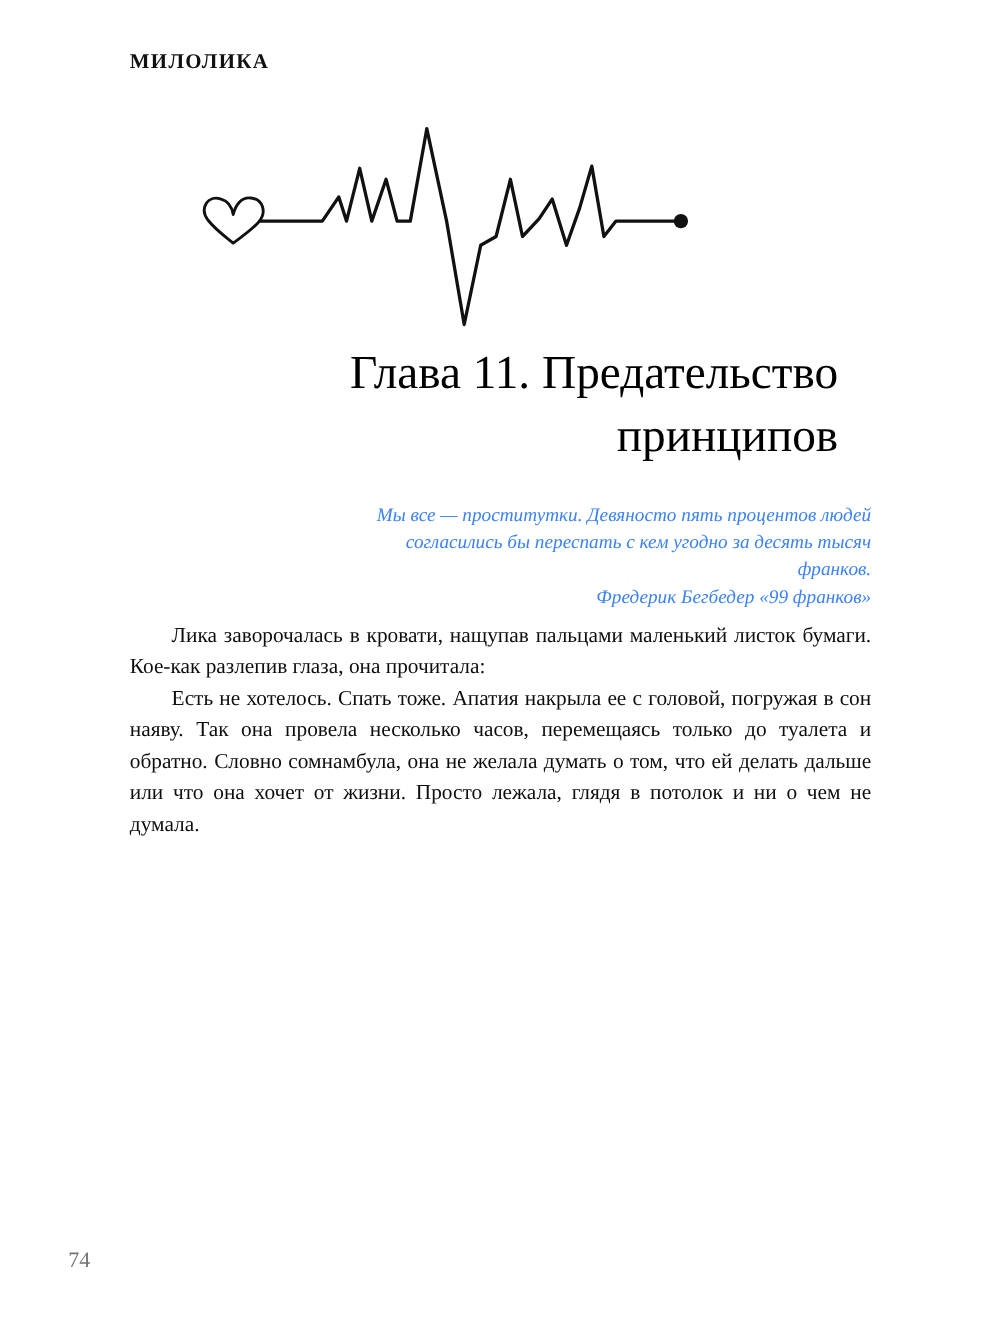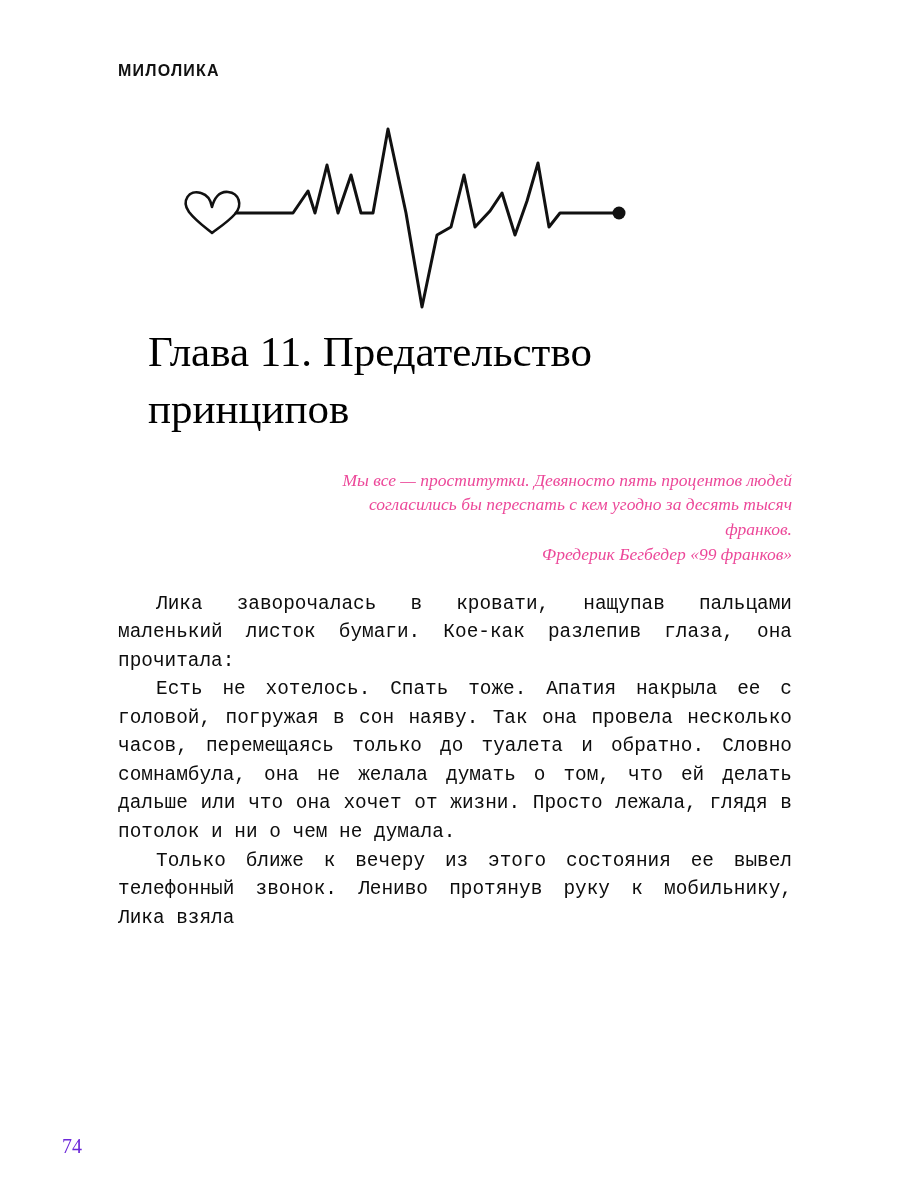--- a/index.html
+++ b/index.html
@@ -15,79 +15,78 @@
     overflow: hidden;
   }
   .page {
     position: relative;
     width: 900px;
     height: 1200px;
     box-sizing: border-box;
     padding: 40px 108px 0 118px;
   }
   .running-head {
-    font-family: Liberation Sans, sans-serif;
-    font-size: 16px;
+    font-family: Liberation Serif, serif;
+    font-size: 19px;
     letter-spacing: 1.2px;
     font-weight: 700;
     color: #111;
-    margin-top: 22px;
+    margin-top: 6px;
     margin-bottom: 0;
   }
   .ornament {
     margin-top: 40px;
     height: 200px;
     display: flex;
     justify-content: center;
     align-items: center;
   }
   .ornament svg {
     display: block;
   }
   .chapter-title {
     font-family: "Liberation Serif", serif;
     font-size: 43px;
     line-height: 1.32;
     font-weight: 400;
-    text-align: left;
+    text-align: right;
     margin: 4px 0 0 0;
     padding: 0 30px;
     color: #000;
   }
   .epigraph {
     margin: 30px 0 0 0;
     text-align: right;
     font-style: italic;
     font-size: 17.5px;
     line-height: 1.42;
-    color: #ec4899;
+    color: #3b82f6;
     padding-left: 190px;
   }
   .epigraph .src {
     display: block;
   }
   .body-text {
-    margin-top: 23px;
-    font-family: Liberation Mono, monospace;
+    margin-top: 10px;
   }
   .body-text p {
     margin: 0;
     text-align: justify;
     text-indent: 38px;
     font-size: 19.4px;
     line-height: 1.47;
     color: #0d0d0d;
     hyphens: manual;
   }
   .folio {
     position: absolute;
     left: 62px;
     bottom: 42px;
     font-size: 20px;
-    color: #6d28d9;
+    color: #737373;
     font-family: "Liberation Serif", serif;
   }
 </style>
 </head>
 <body>
 
 <div class="page">
 
   <div class="running-head">МИЛОЛИКА</div>
 
@@ -102,18 +101,17 @@
   <h1 class="chapter-title">Глава 11. Предательство принципов</h1>
 
   <div class="epigraph">
     <span>Мы все — проститутки. Девяносто пять процентов людей согласились бы переспать с кем угодно за десять тысяч франков.</span>
     <span class="src">Фредерик Бегбедер «99 франков»</span>
   </div>
 
   <div class="body-text">
     <p>Лика заворочалась в кровати, нащупав пальцами маленький листок бумаги. Кое-как разлепив глаза, она прочитала:</p>
     <p>Есть не хотелось. Спать тоже. Апатия накрыла ее с головой, погружая в сон наяву. Так она провела несколько часов, перемещаясь только до туалета и обратно. Словно сомнамбула, она не желала думать о том, что ей делать дальше или что она хочет от жизни. Просто лежала, глядя в потолок и ни о чем не думала.</p>
-    <p>Только ближе к вечеру из этого состояния ее вывел телефонный звонок. Лениво протянув руку к мобильнику, Лика взяла</p>
   </div>
 
   <div class="folio">74</div>
 
 </div>
 
 </body></html>

